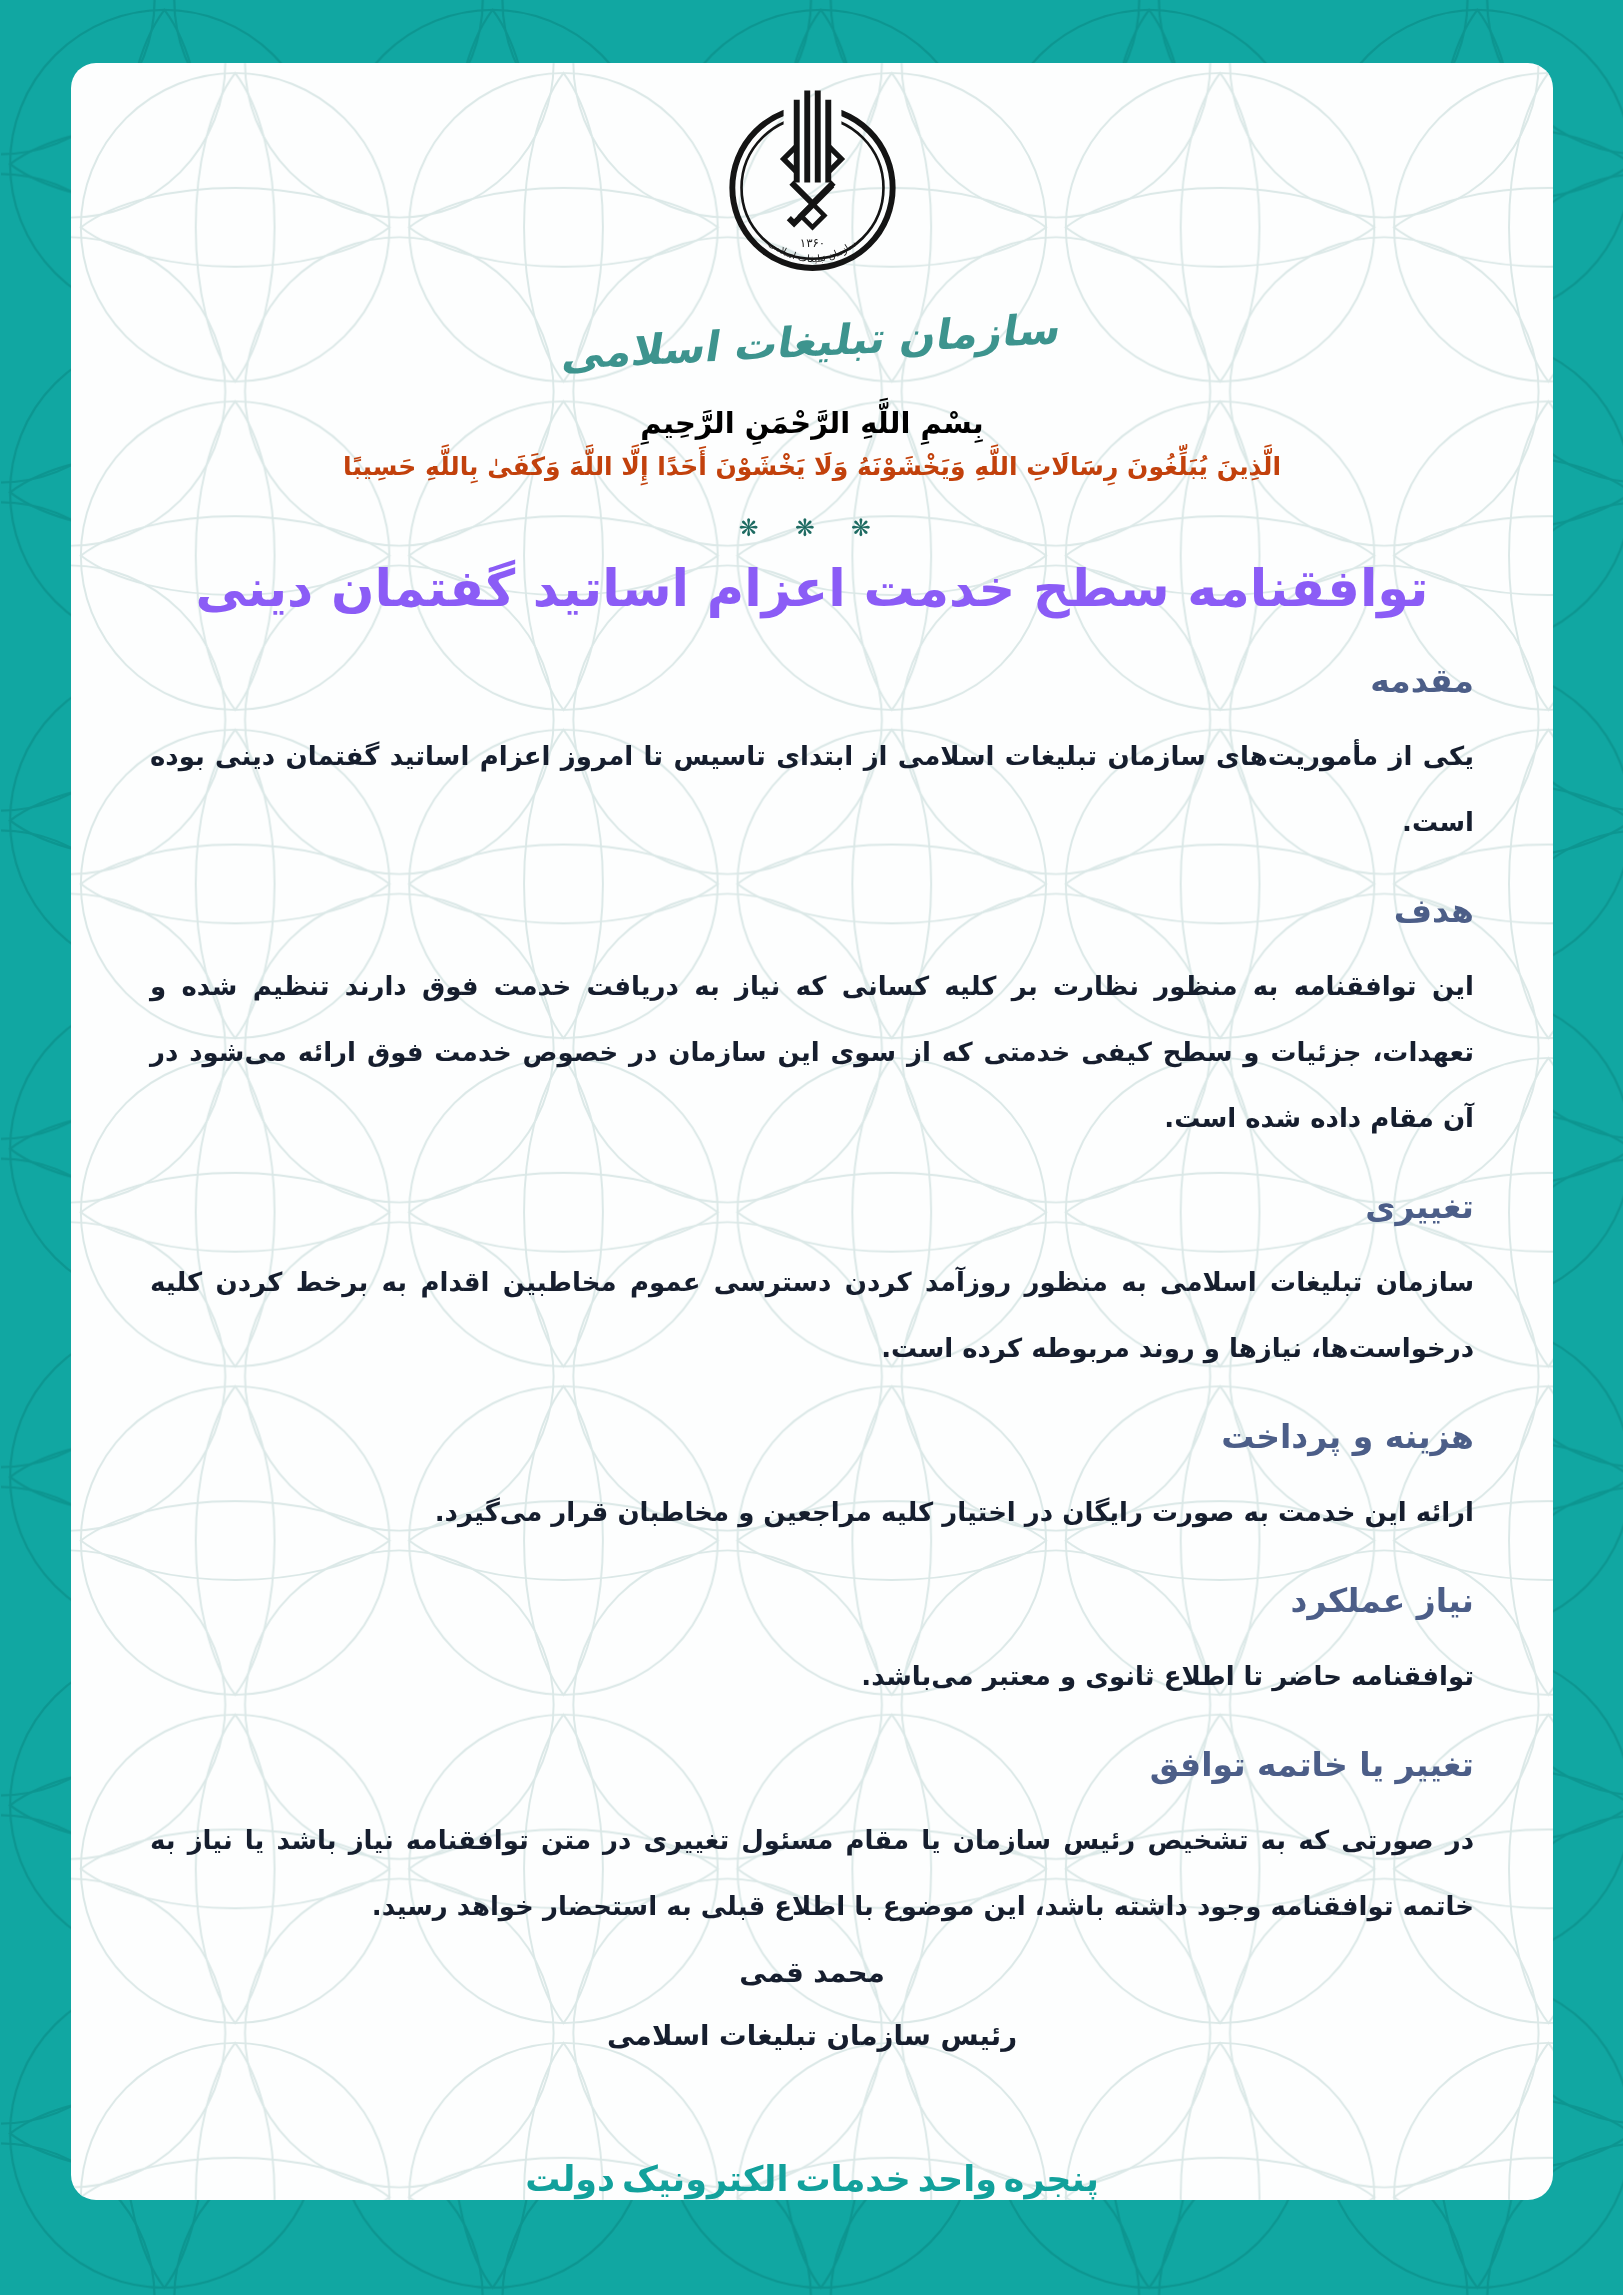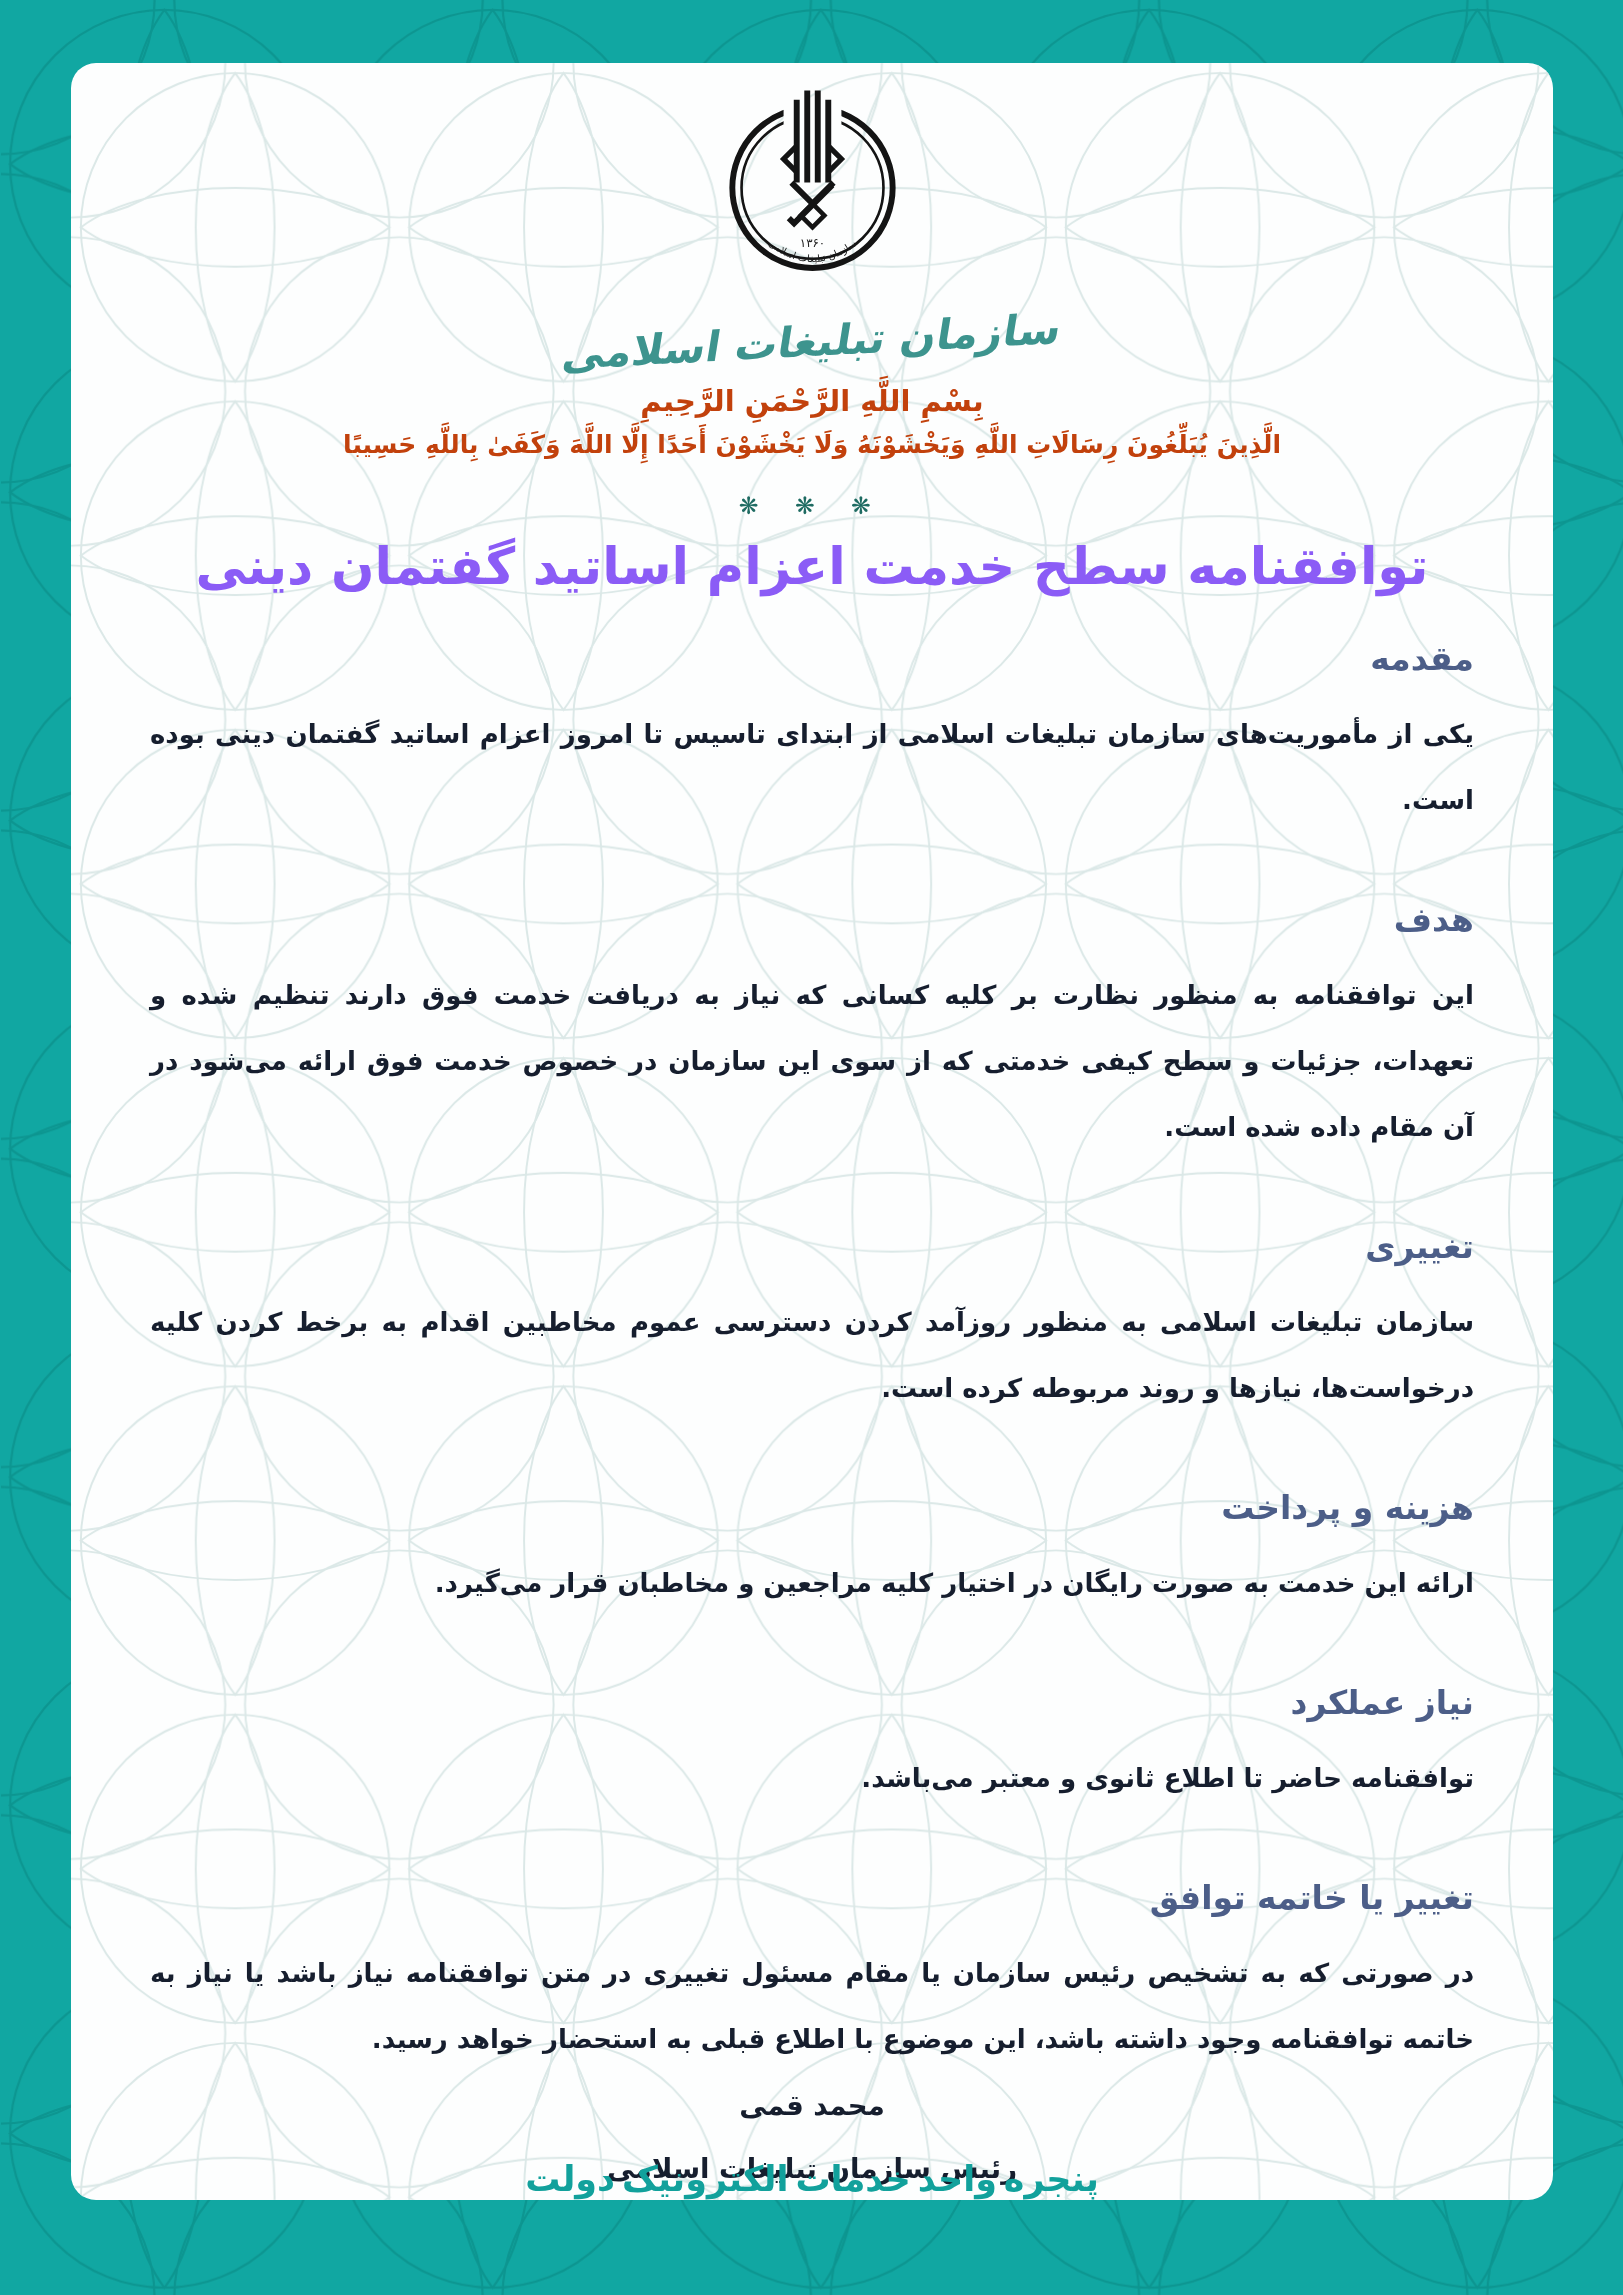--- a/index.html
+++ b/index.html
@@ -16,29 +16,29 @@
   .page-pattern{position:absolute;inset:0;z-index:0;}
   .content{
     position:relative;z-index:1;height:100%;
     direction:rtl;text-align:center;color:#161e2e;
   }
   .emblem-wrap{margin:21px auto 0;width:171px;}
   .calligraphy{
     margin-top:1.3px;font-size:42px;font-weight:bold;color:#3d948e;
     transform:skewX(-12deg) rotate(-3deg);letter-spacing:1.3px;
   }
-  .basmala{margin-top:18px;font-size:29px;font-weight:bold;color:#c2410c;}
+  .basmala{margin-top:40px;font-size:29px;font-weight:bold;color:#000000;}
   .verse{margin-top:11.8px;font-size:25px;font-weight:bold;color:#c2410c;white-space:nowrap;}
   .stars{margin-top:33px;font-size:23.6px;color:#1e6b62;letter-spacing:14.4px;}
   .doc-title{
     margin-top:17px;font-size:51px;font-weight:bold;color:#8b5cf6;letter-spacing:-1.3px;
   }
   .sections{padding:0 79px;text-align:right;}
   .section-heading{
-    margin-top:66px;font-size:33px;font-weight:bold;color:#4c5e88;line-height:41px;
+    margin-top:35px;font-size:33px;font-weight:bold;color:#4c5e88;line-height:41px;
   }
   .section:first-child .section-heading{margin-top:42px;}
   .section-body{
     margin-top:22px;font-size:26px;font-weight:bold;color:#161e2e;
     line-height:66px;text-align:justify;text-justify:inter-word;
   }
   .signature{margin-top:17px;}
   .signatory-name{font-size:27.6px;font-weight:bold;}
   .signatory-role{margin-top:30px;font-size:27.6px;font-weight:bold;}
   .footer-text{

